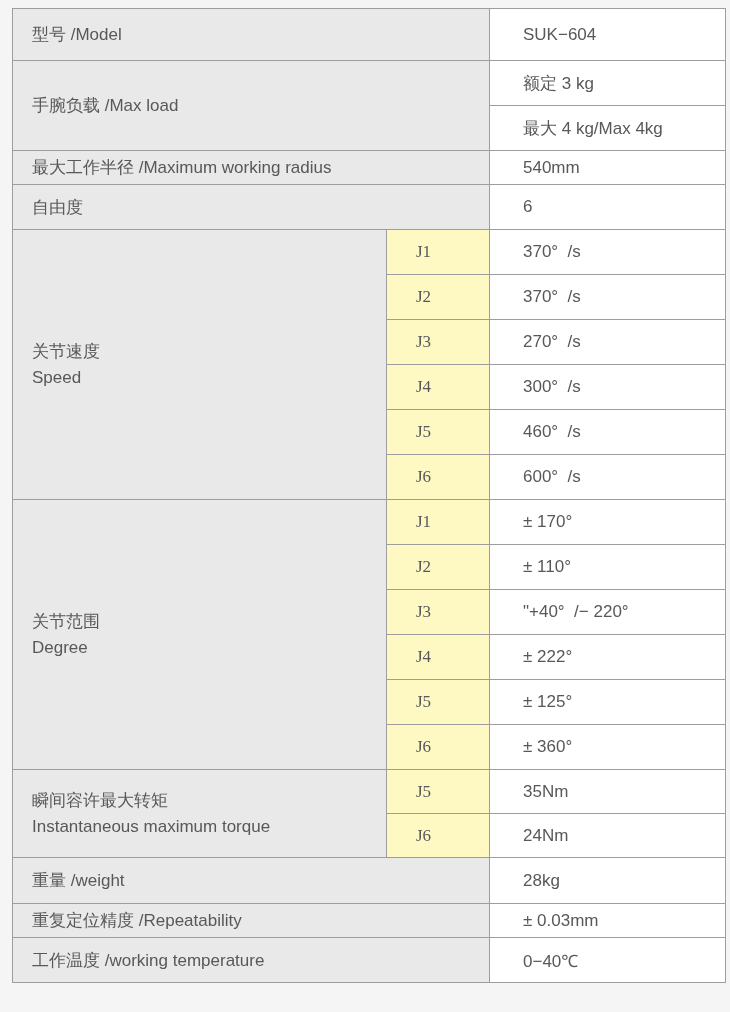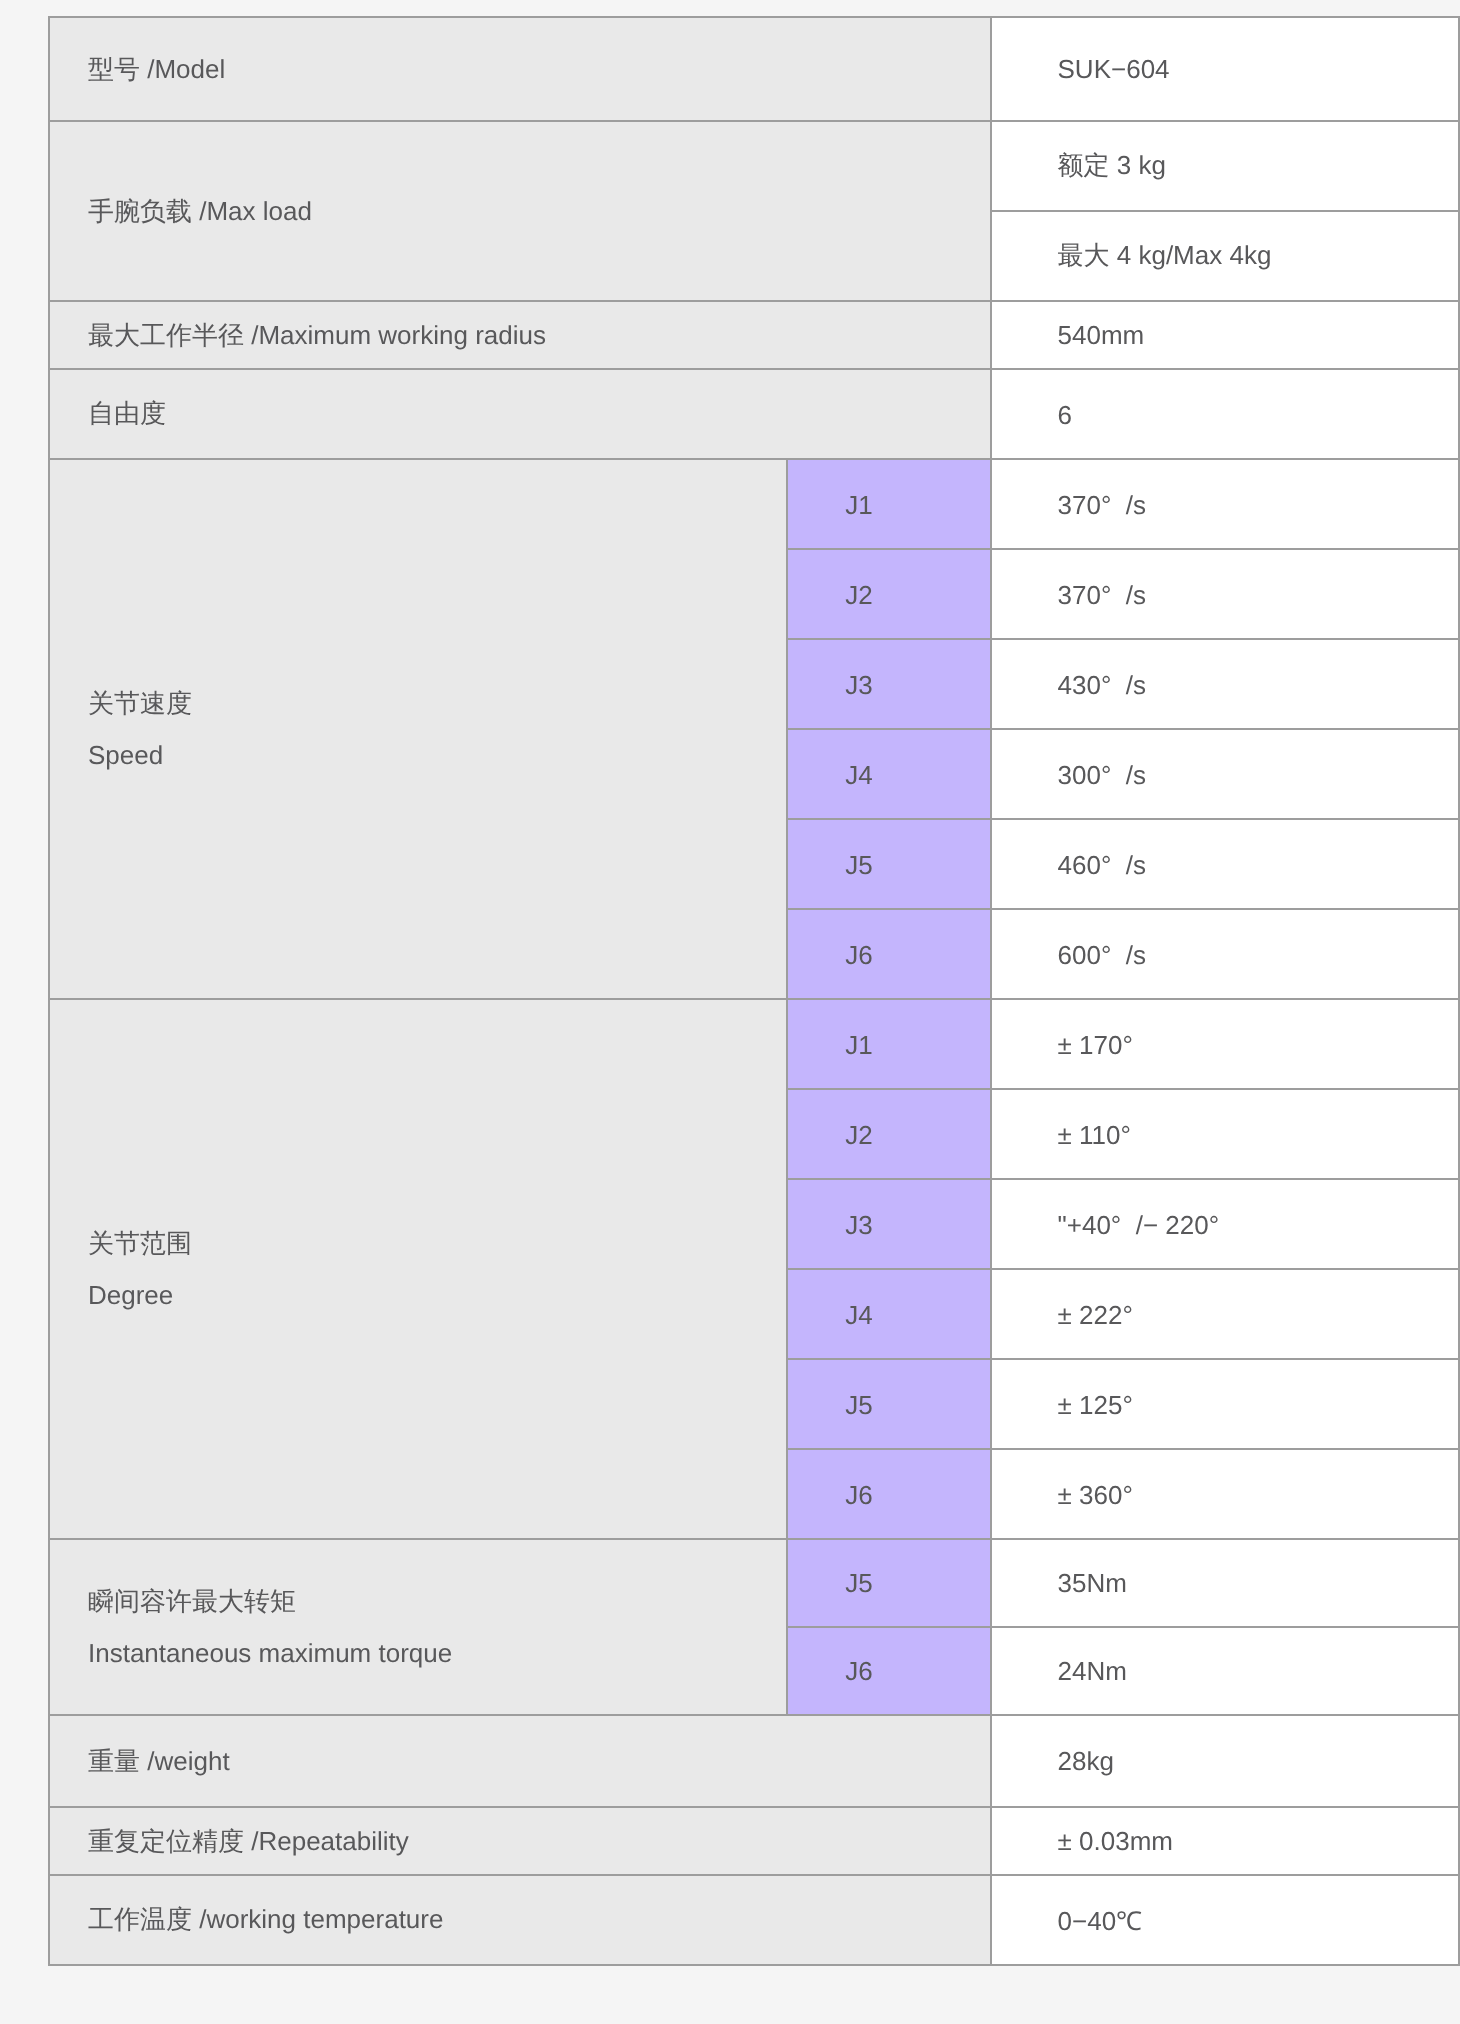--- a/index.html
+++ b/index.html
@@ -7,40 +7,41 @@
     position: relative;
     width: 730px;
     height: 1012px;
     background: #f5f5f5;
     font-family: "Liberation Sans", sans-serif;
     color: #58585a;
     overflow: hidden;
   }
   table.spec {
     position: absolute;
-    left: 24px;
+    left: 12px;
     top: 8px;
     border-collapse: collapse;
     table-layout: fixed;
-    font-size: 13px;
+    font-size: 17px;
     color: #58585a;
   }
   td {
     border: 1px solid #9d9d9d;
     vertical-align: middle;
     box-sizing: border-box;
     overflow: hidden;
   }
   td.lbl {
     background: #e9e9e9;
     padding: 0 8px 0 19px;
   }
   td.jnt {
-    background: #c4b5fd;
+    background: #fef9c3;
     padding: 0 20px 0 29px;
+    font-family: Liberation Serif, serif;
   }
   td.val {
     background: #ffffff;
     padding: 0 8px 0 33px;
     white-space: pre;
   }
   .two-line div { line-height: 26px; }
   tr.h52 { height: 52px; }
   tr.h47 { height: 34px; }
   tr.h46 { height: 46px; }
@@ -89,21 +90,21 @@
       </td>
       <td class="jnt">J1</td>
       <td class="val">370°  /s</td>
     </tr>
     <tr class="h45">
       <td class="jnt">J2</td>
       <td class="val">370°  /s</td>
     </tr>
     <tr class="h45">
       <td class="jnt">J3</td>
-      <td class="val">430°  /s</td>
+      <td class="val">270°  /s</td>
     </tr>
     <tr class="h45">
       <td class="jnt">J4</td>
       <td class="val">300°  /s</td>
     </tr>
     <tr class="h45">
       <td class="jnt">J5</td>
       <td class="val">460°  /s</td>
     </tr>
     <tr class="h45">

